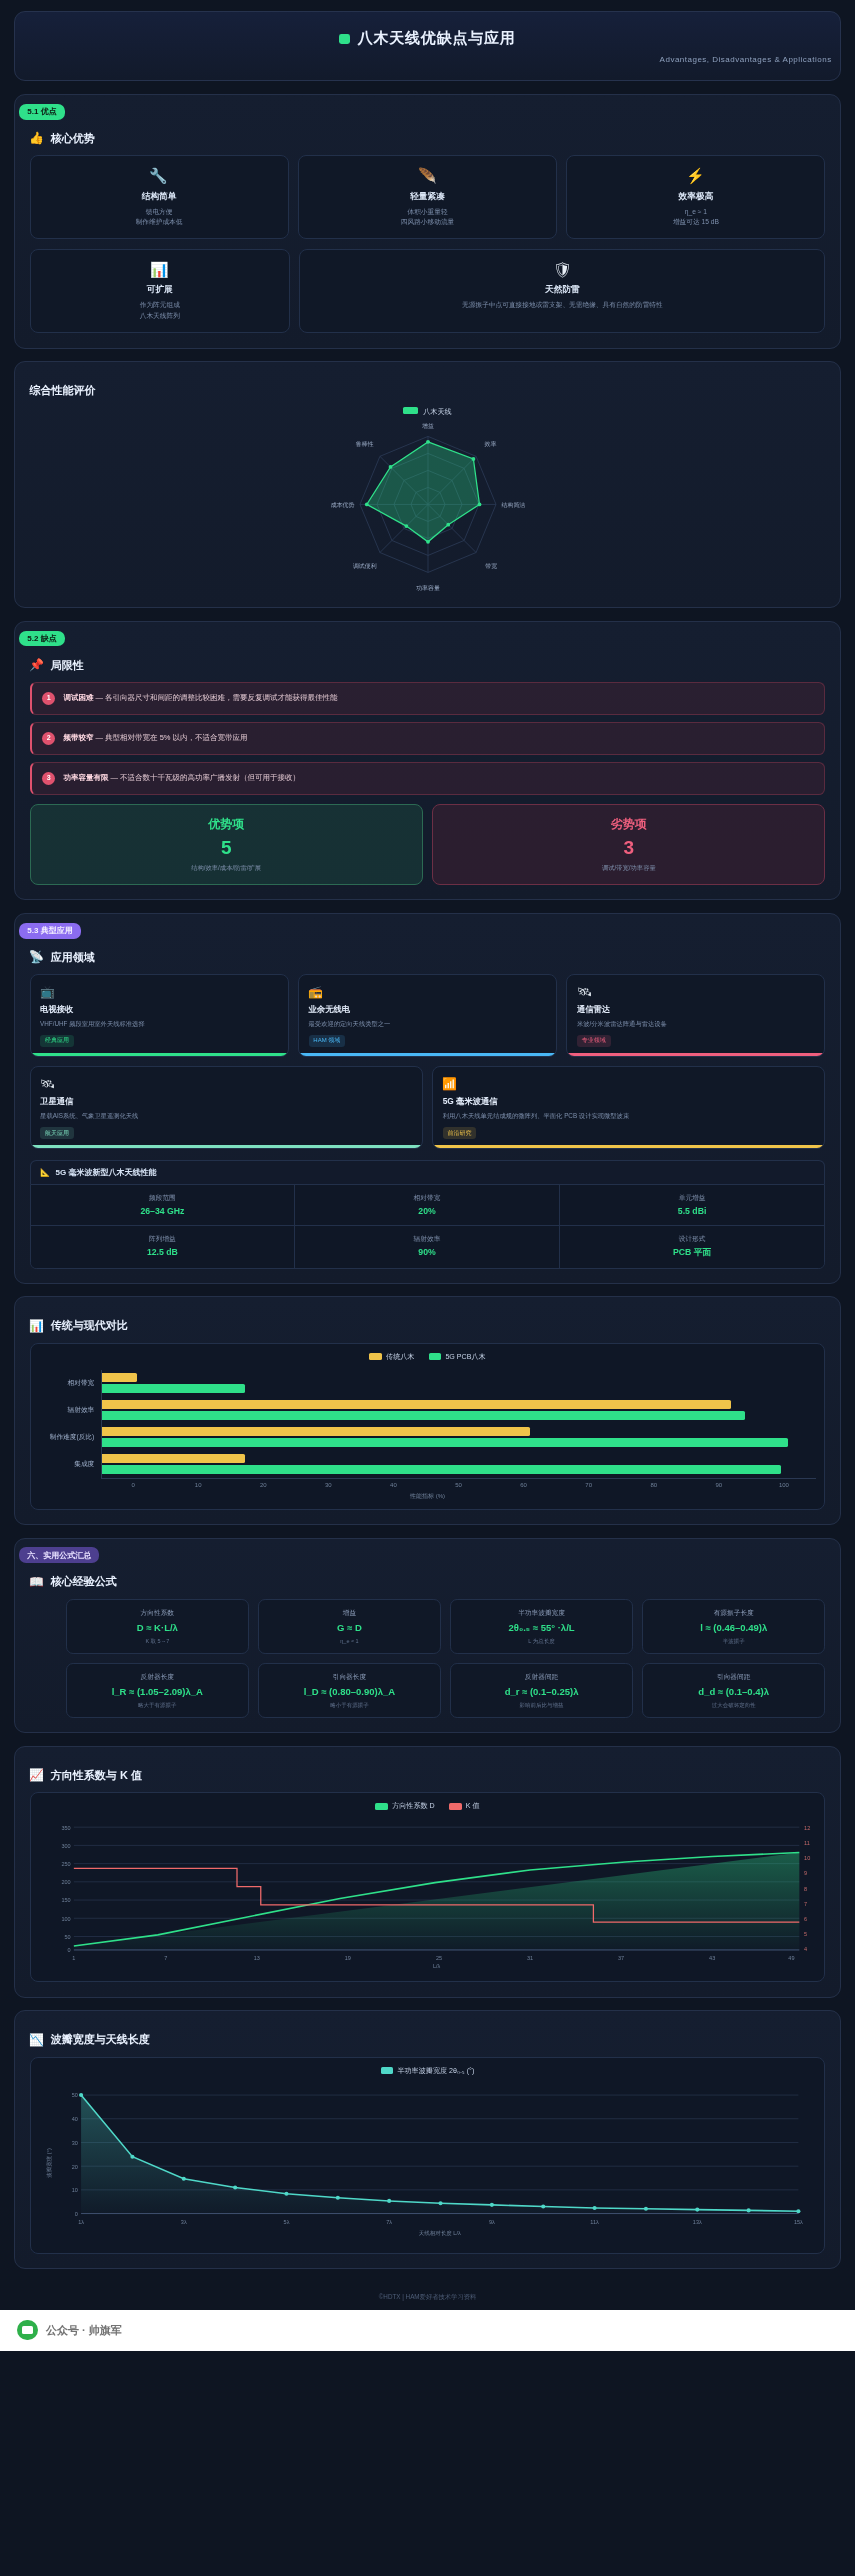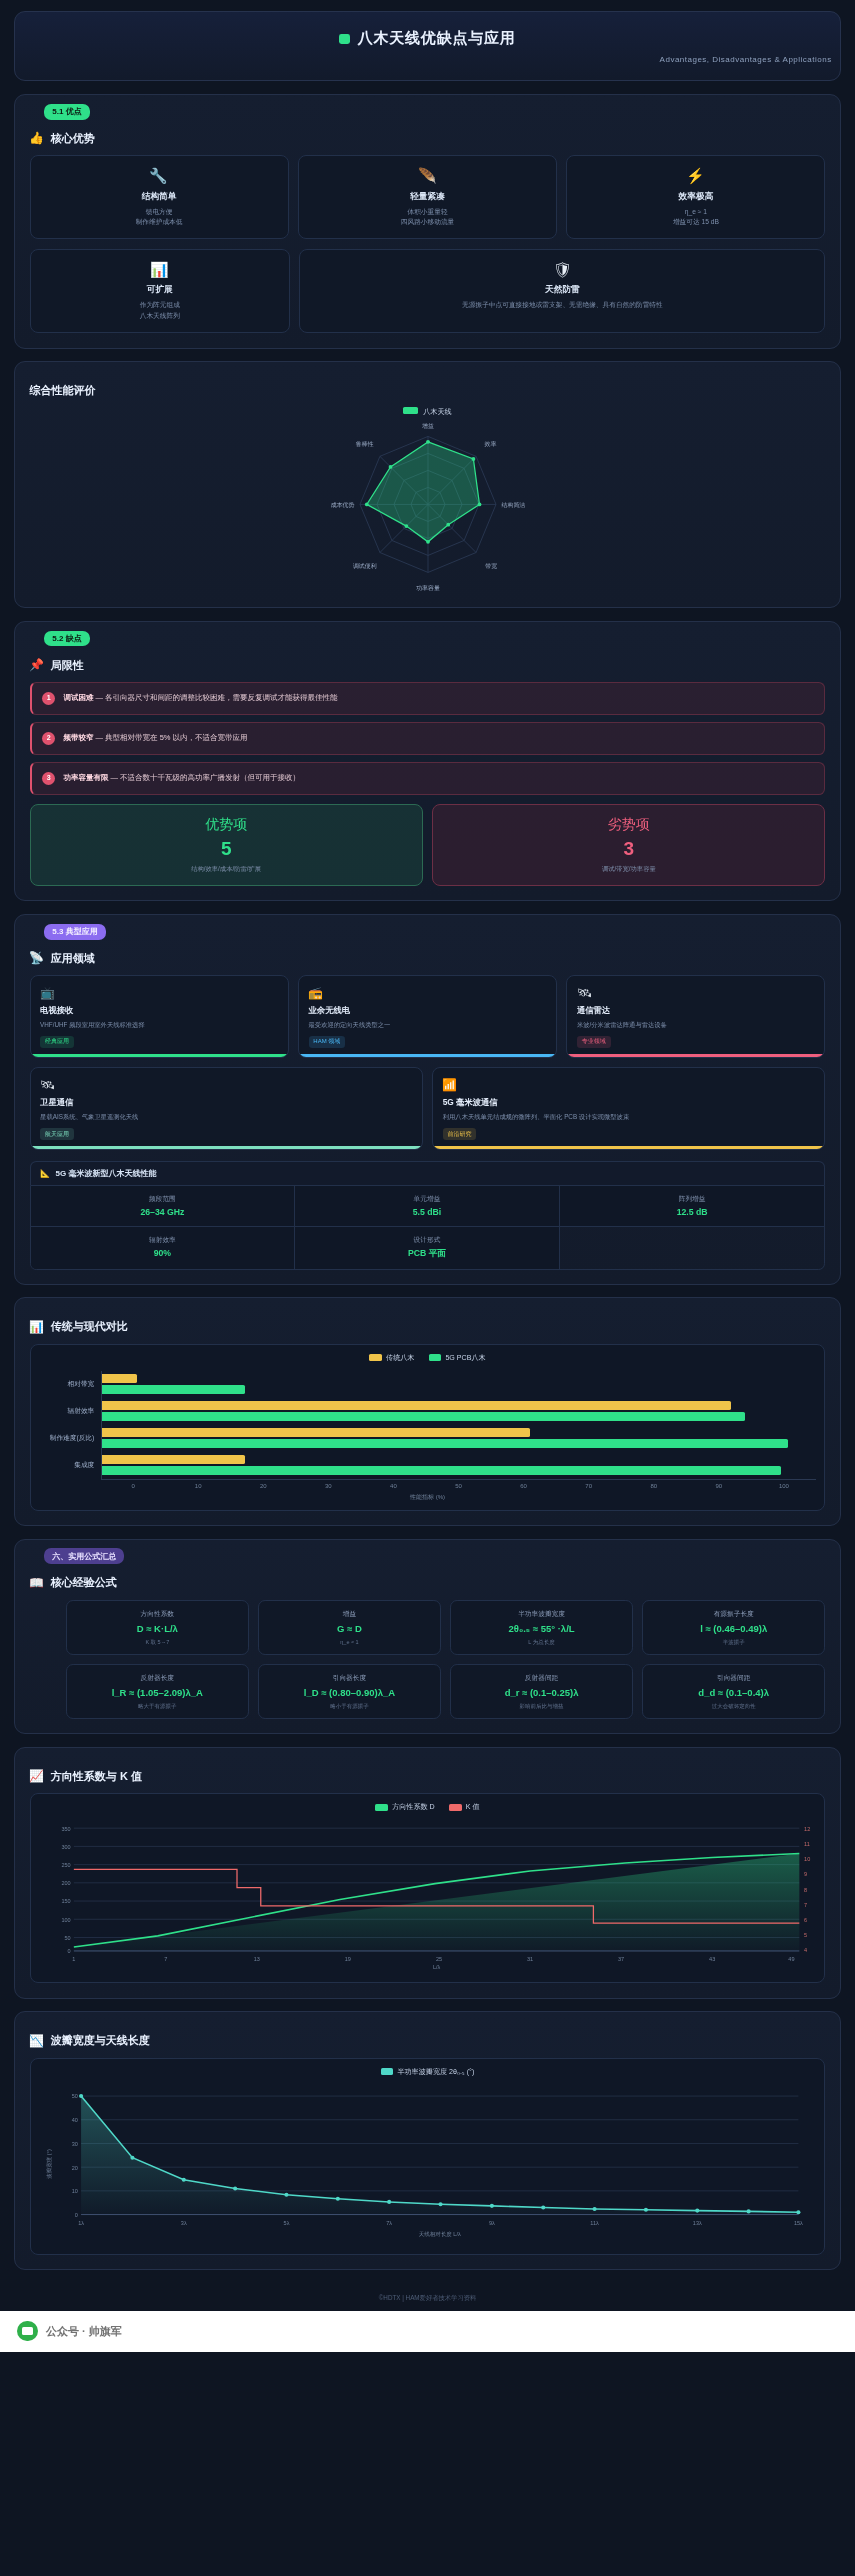--- a/index.html
+++ b/index.html
@@ -40,21 +40,21 @@
 
   
   .pill {
     display:inline-block;
     font-size: 8px; font-weight: bold; color: #0c1a12;
     background: #2fe08a; border-radius: 7.1px;
     padding: 2.4px 8px; margin: 0 0 0 0;
   }
   .pill.purple { background: #8b6cf0; color:#f3eeff; }
   .pill.dark { background: #4d3f8f; color:#e7e0ff; }
-  .pill-wrap { padding: 8px 11px 0 29px; }
+  .pill-wrap { padding: 8px 11px 0 4px; }
 
   .sect-title {
     font-size: 11px; font-weight: bold; color: #eaf2ff;
     display: flex; align-items:center; gap: 6.3px;
     padding: 8px 0 9.5px 0;
   }
   .sect-title .ico { font-size: 12px; }
 
   
   .adv-grid { display: grid; grid-template-columns: repeat(3,1fr); gap: 9.5px; }
@@ -88,21 +88,21 @@
     display:flex; align-items:center; justify-content:center; flex:0 0 13.5px;
   }
   .lim b { color:#ffd9e2; }
 
   .score-grid { display:grid; grid-template-columns:1fr 1fr; gap:9.5px; margin-top:9.5px; }
   .score {
     border-radius:8px; padding:11px 8px; text-align:center;
   }
   .score.good { background: rgba(30,90,70,.35); border:0.8px solid #2c6a53; }
   .score.bad  { background: rgba(100,35,55,.30); border:0.8px solid #6c2f45; }
-  .score .lbl { font-size:14px; font-weight:normal; margin-bottom:4px;}
+  .score .lbl { font-size:12px; font-weight:bold; margin-bottom:4px;}
   .score.good .lbl { color:#2fe08a; }
   .score.bad .lbl { color:#ef5f7e; }
   .score .val { font-size:19px; font-weight:bold; }
   .score.good .val { color:#2fe08a; }
   .score.bad .val { color:#ef5f7e; }
   .score .sub { font-size:6.3px; color:#7f90ac; margin-top:4.8px;}
 
   
   .app-grid { display:grid; grid-template-columns:repeat(3,1fr); gap:9.5px; }
   .app-grid-2 { display:grid; grid-template-columns:repeat(2,1fr); gap:9.5px; margin-top:9.5px; }
@@ -361,20 +361,24 @@
         <div class="spec-head">
           <span>📐</span>
           <span>5G 毫米波新型八木天线性能</span>
         </div>
         <div class="spec-grid">
           <div class="spec-cell">
               <div class="k">频段范围</div>
               <div class="v">26–34 GHz</div>
             </div>
           <div class="spec-cell">
+              <div class="k">相对带宽</div>
+              <div class="v">20%</div>
+            </div>
+          <div class="spec-cell">
               <div class="k">单元增益</div>
               <div class="v">5.5 dBi</div>
             </div>
           <div class="spec-cell">
               <div class="k">阵列增益</div>
               <div class="v">12.5 dB</div>
             </div>
           <div class="spec-cell">
               <div class="k">辐射效率</div>
               <div class="v">90%</div>

